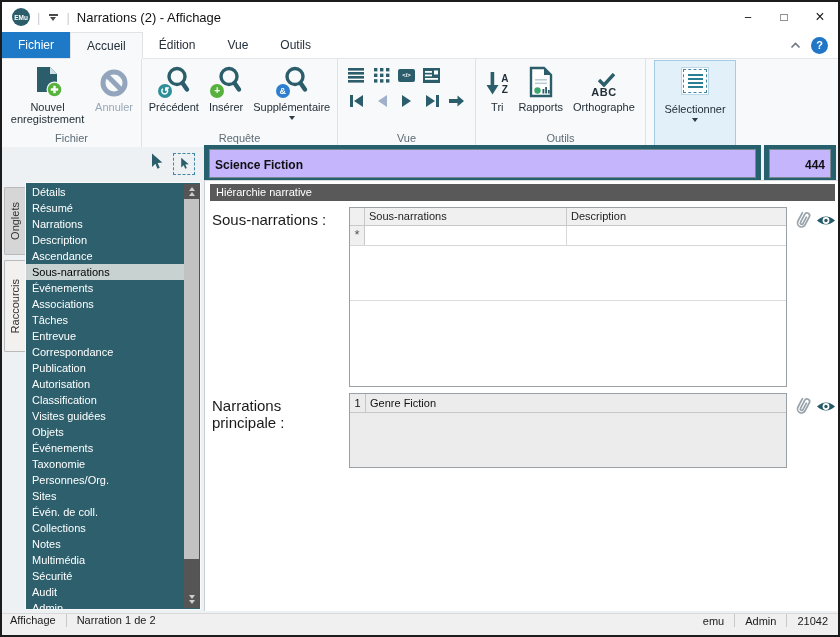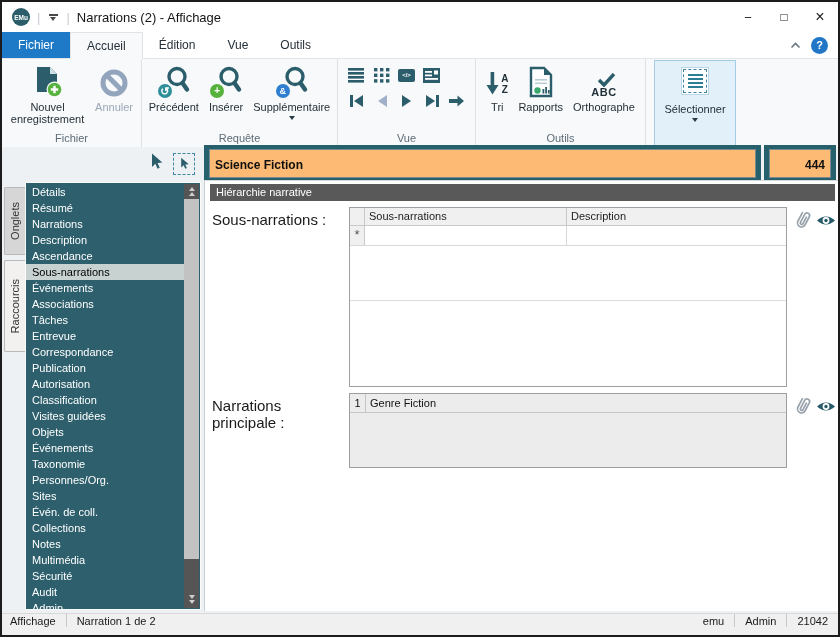--- a/index.html
+++ b/index.html
@@ -73,21 +73,21 @@
   .sel-dash i { display:block; width:15px; height:2px; background:#2b7f93; }
 
   
   .record-strip { height:33px; flex:0 0 33px; background:#eef1f3; display:flex; align-items:center; }
   .strip-left { width:202px; flex:0 0 202px; display:flex; justify-content:flex-end; align-items:center;
                 gap:9px; padding-right:9px; }
   .tool-box { width:22px; height:22px; border:1px dashed #3f87a6; display:flex; align-items:center; justify-content:center; }
   .teal-field { background:#26606c; padding:4px 5px; display:flex; align-items:center; }
   .teal-field.main-f { flex:1; }
   .teal-field.irn-f { flex:0 0 72px; margin-left:3px; margin-right:2px; }
-  .field-inner { background:#fdba74; border:1px solid #78898f; height:29px; line-height:17px;
+  .field-inner { background:#c4b5fd; border:1px solid #78898f; height:29px; line-height:17px;
                  font-size:12px; font-weight:bold; color:#101010; padding:7px 5px; flex:1; }
   .field-inner.num { text-align:right; }
 
   
   .body { flex:1; display:flex; background:#eef1f3; min-height:0; }
   .side-region { width:202px; flex:0 0 202px; display:flex; min-height:0; }
   .vtab-rail { width:23px; flex:0 0 23px; display:flex; flex-direction:column; padding-top:7px; }
   .vtab { width:21px; margin-left:2px; border:1px solid #b9b9b9; border-right:none; border-radius:2px 0 0 2px;
           display:flex; align-items:center; justify-content:center; background:#f2f1ef; }
   .vtab.active { background:#d6d6d6; }
@@ -127,21 +127,21 @@
 
   .listbox { width:438px; flex:0 0 438px; height:75px; border:1px solid #9aa0a4; background:#ececec; }
   .lb-row { display:flex; height:19px; border-bottom:1px solid #c6c6c6; font-size:11px; color:#111; }
   .lb-num { width:16px; flex:0 0 16px; text-align:center; border-right:1px solid #c6c6c6; line-height:19px; }
   .lb-val { padding-left:4px; line-height:19px; }
 
   .attach { display:flex; align-items:center; gap:3px; margin-left:5px; padding-top:2px; }
 
   
   .statusbar { height:22px; flex:0 0 22px; background:#f0f0f0; border-top:1px solid #d9d9d9;
-               display:flex; align-items:flex-end; font-size:11px; color:#1a1a1a; padding:0 10px 8px 8px; }
+               display:flex; align-items:flex-start; font-size:11px; color:#1a1a1a; padding:0 10px 0 8px; }
   .vsep { width:1px; height:13px; background:#c9c9c9; margin:0 10px; }
   .sb-right { margin-left:auto; display:flex; align-items:center; }
 </style>
 </head>
 <body>
 
 <div class="window">
 
   <div class="titlebar">
     <div class="logo">EMu</div>

